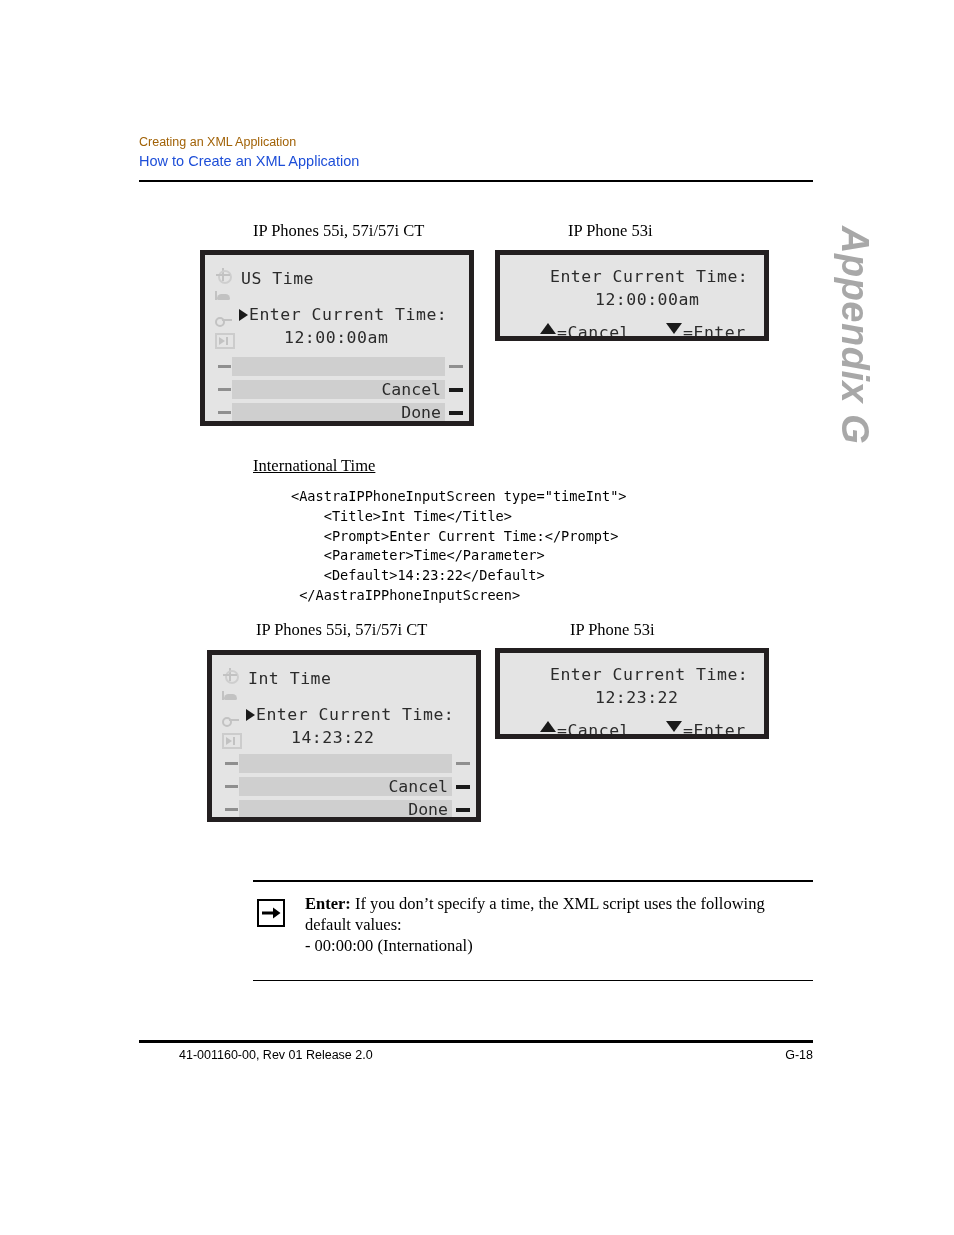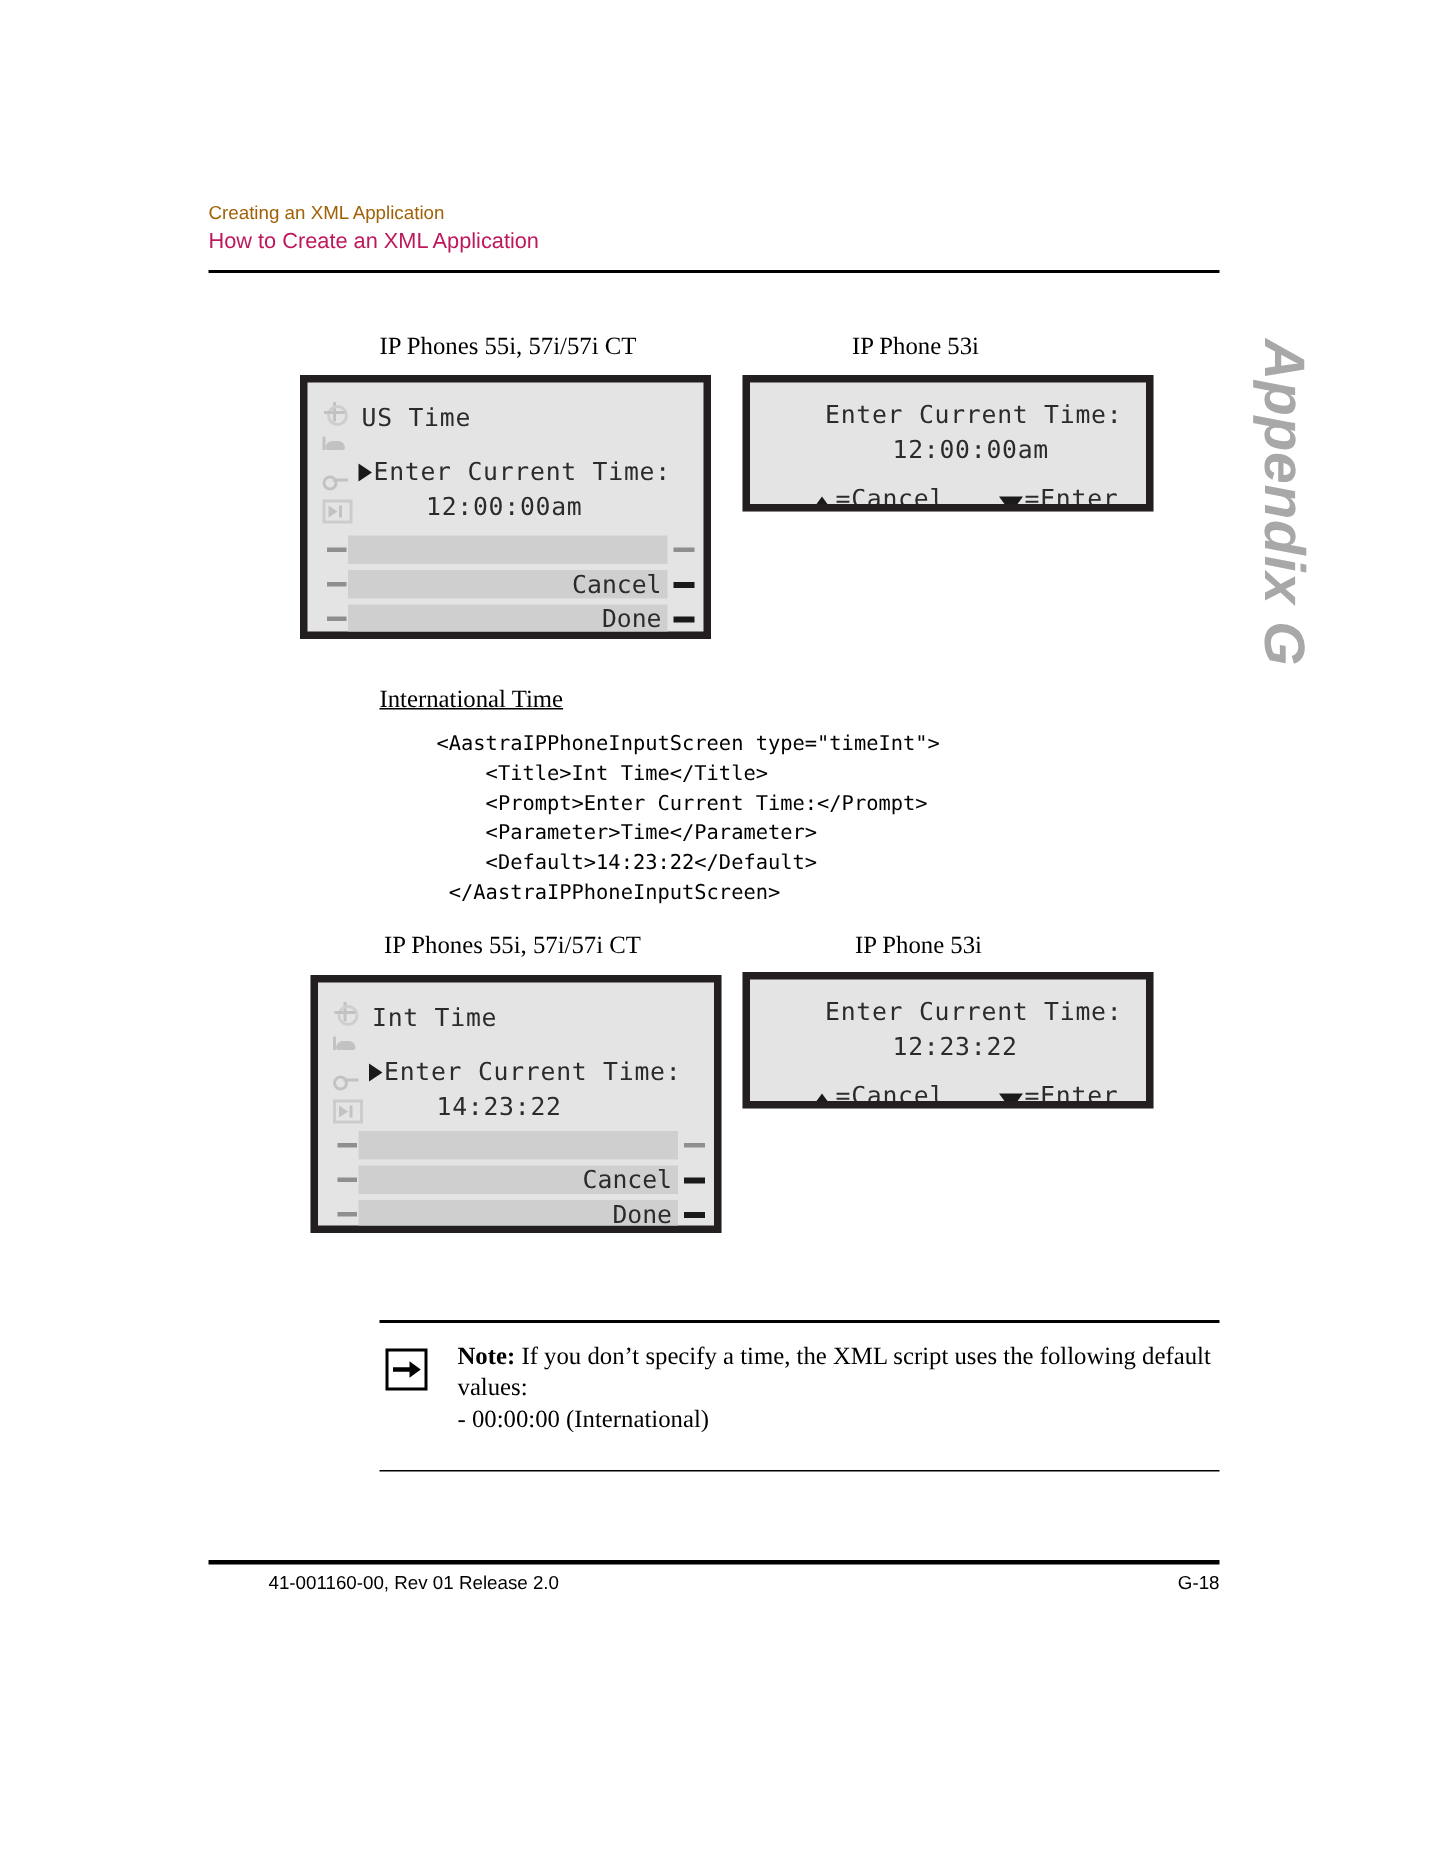--- a/index.html
+++ b/index.html
@@ -26,21 +26,21 @@
   .hdr-line1 {
     font-family: "Liberation Sans", sans-serif;
     font-size: 12.5px;
     line-height: 17px;
     color: #a16207;
   }
   .hdr-line2 {
     font-family: "Liberation Sans", sans-serif;
     font-size: 14.5px;
     line-height: 20px;
-    color: #be185d;
+    color: #1d4ed8;
   }
   #header-rule {
     position: absolute;
     left: 139px;
     top: 180px;
     width: 674px;
     height: 2px;
     background: #000;
   }
 
@@ -239,21 +239,21 @@
     left: 95px;
     top: 35px;
     font-size: 16.5px;
   }
   .lcd-53i .line-keys {
     position: absolute;
     left: 40px;
     top: 68px;
     font-size: 16.5px;
     display: flex;
-    align-items: flex-end;
+    align-items: flex-start;
   }
   .tri-up {
     display: inline-block;
     width: 0; height: 0;
     border-left: 8px solid transparent;
     border-right: 8px solid transparent;
     border-bottom: 11px solid #1a1a1a;
     margin-right: 1px;
   }
   .tri-down {
@@ -502,21 +502,21 @@
 <div id="note-box">
   <div id="note-rule-top"></div>
   <div id="note-body">
     <div id="note-icon">
       <svg width="24" height="24" viewBox="0 0 24 24" aria-hidden="true">
         <path d="M3 10.5 H14 V6.5 L21.5 12 L14 17.5 V13.5 H3 Z" fill="#000"></path>
       </svg>
     </div>
     <div id="note-text">
       <div>
-        <b>Note:</b><span> If you don’t specify a time, the XML script uses the following default values:</span>
+        <b>Enter:</b><span> If you don’t specify a time, the XML script uses the following default values:</span>
       </div>
       <div>- 00:00:00 (International)</div>
     </div>
   </div>
   <div id="note-rule-bottom"></div>
 </div>
 
 <div id="footer-rule"></div>
 <div id="footer-left">41-001160-00, Rev 01  Release 2.0</div>
 <div id="footer-right">G-18</div>

